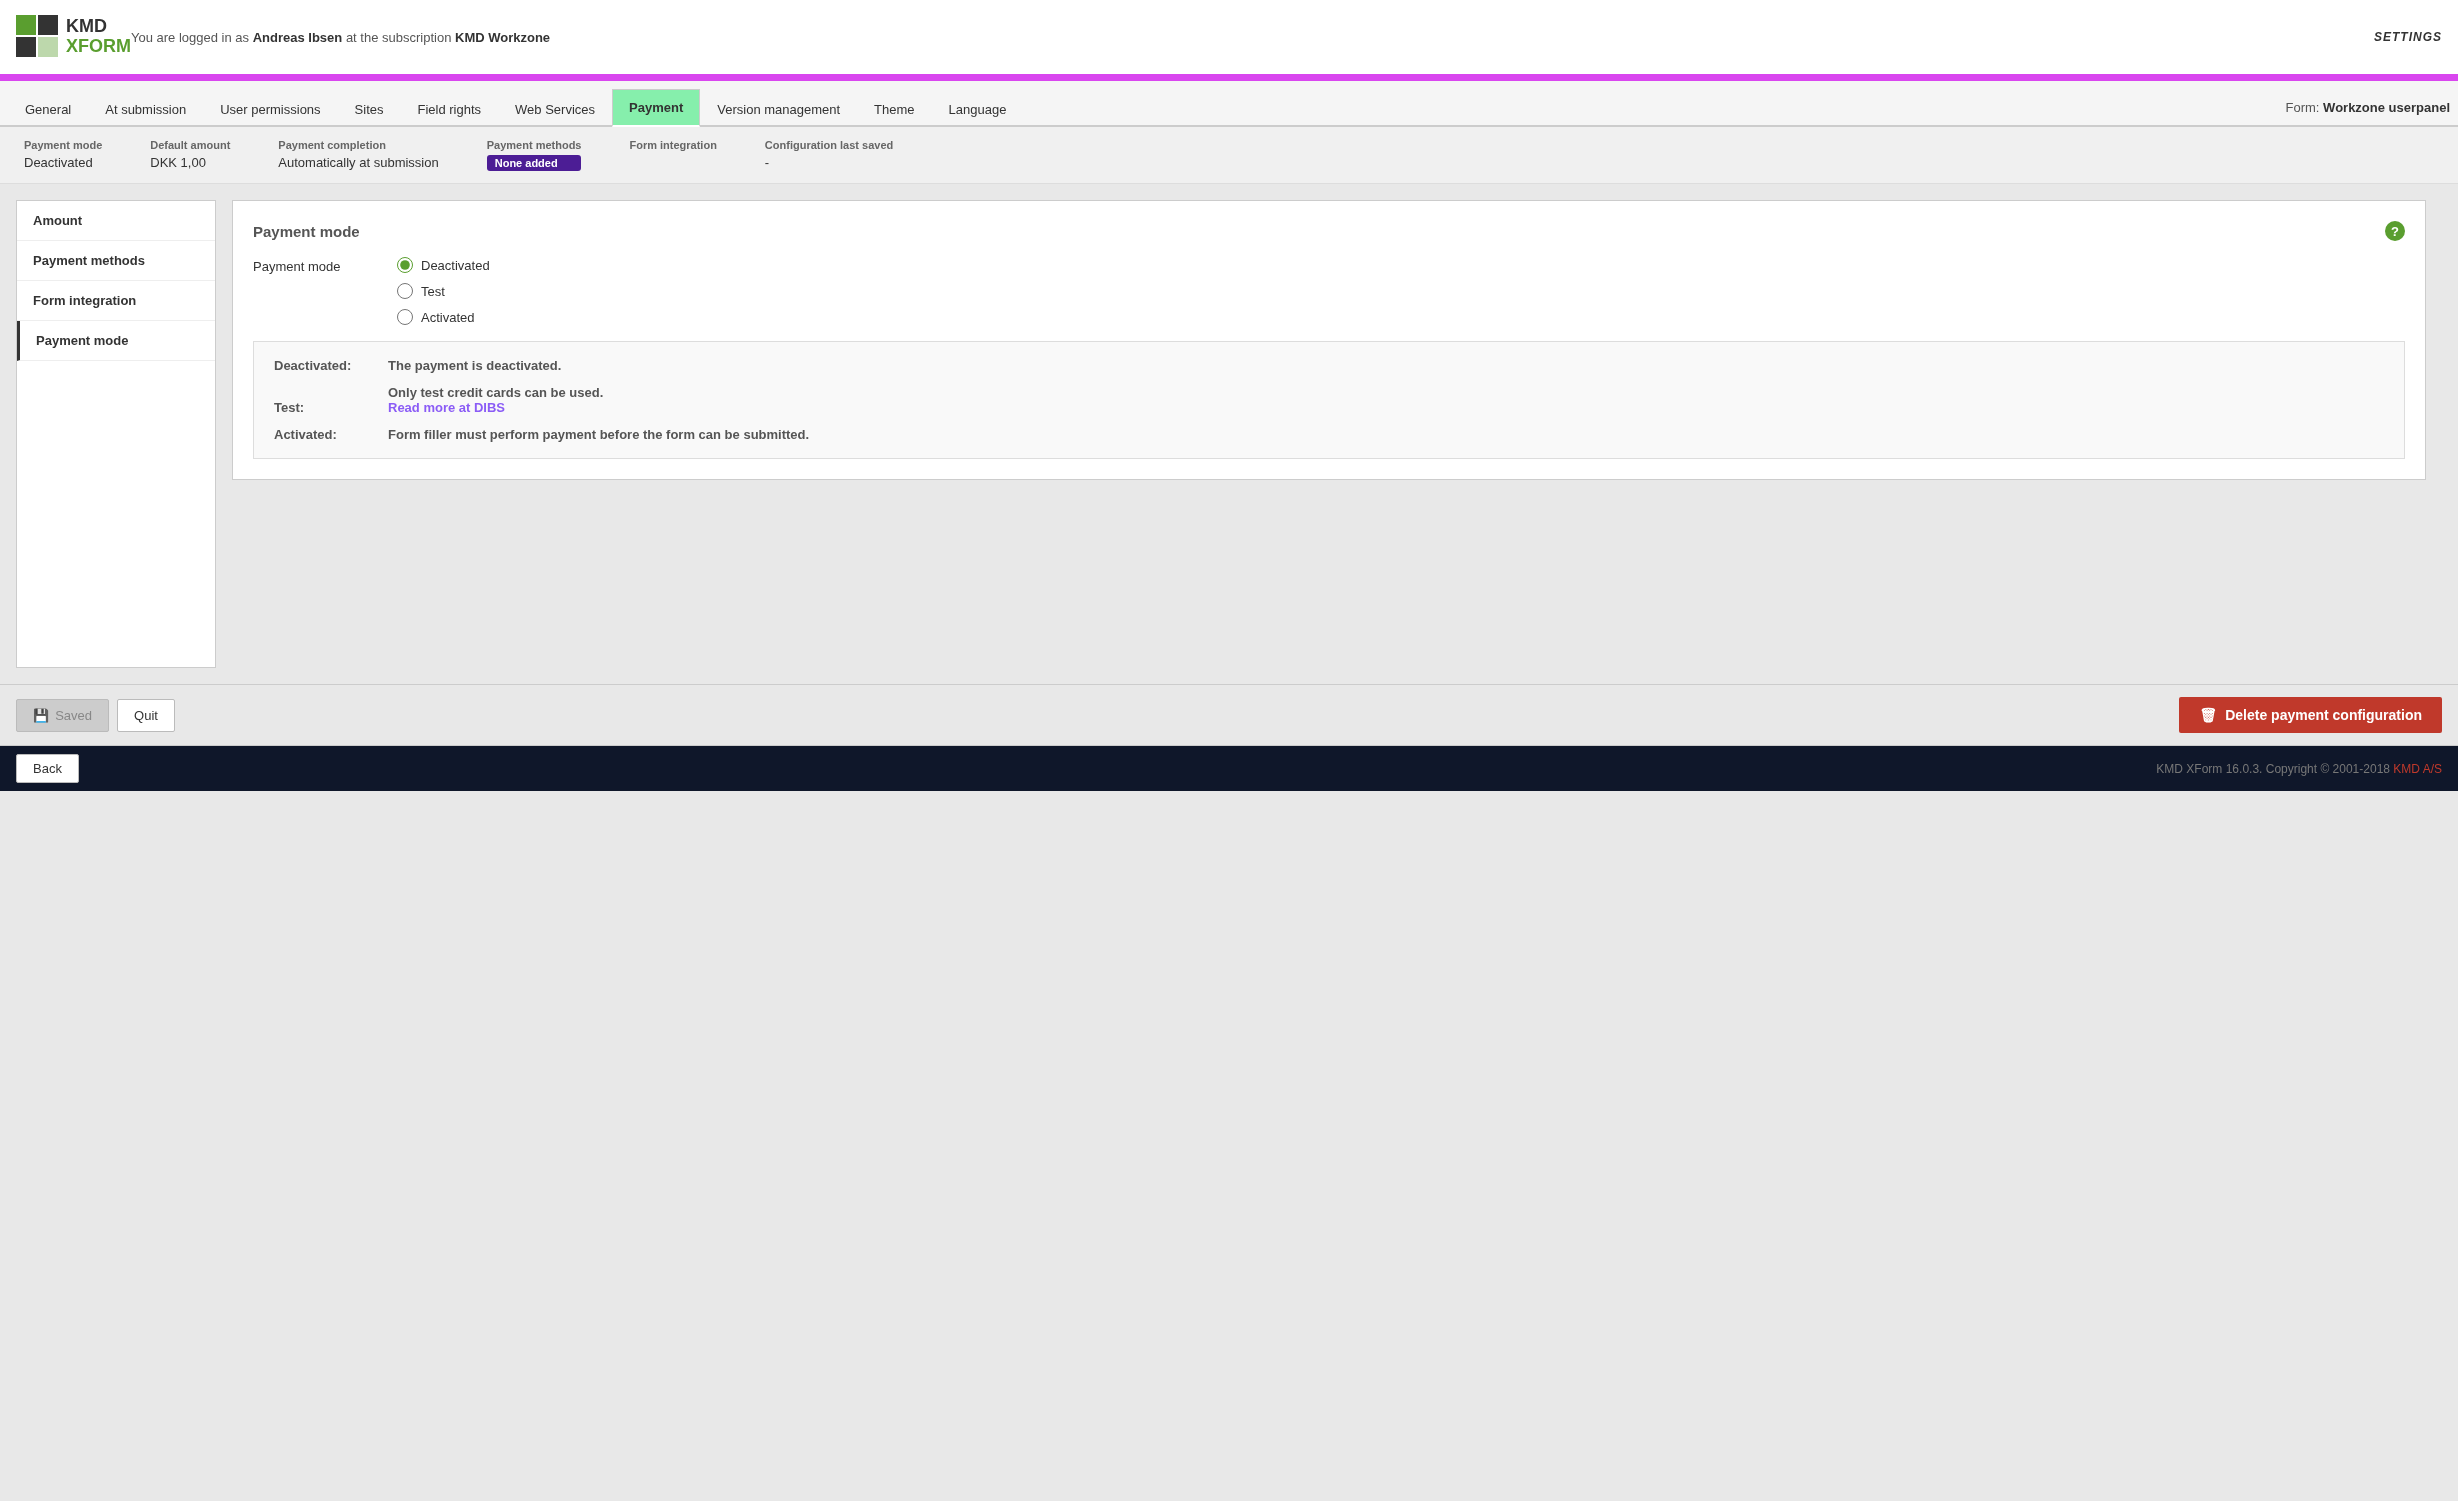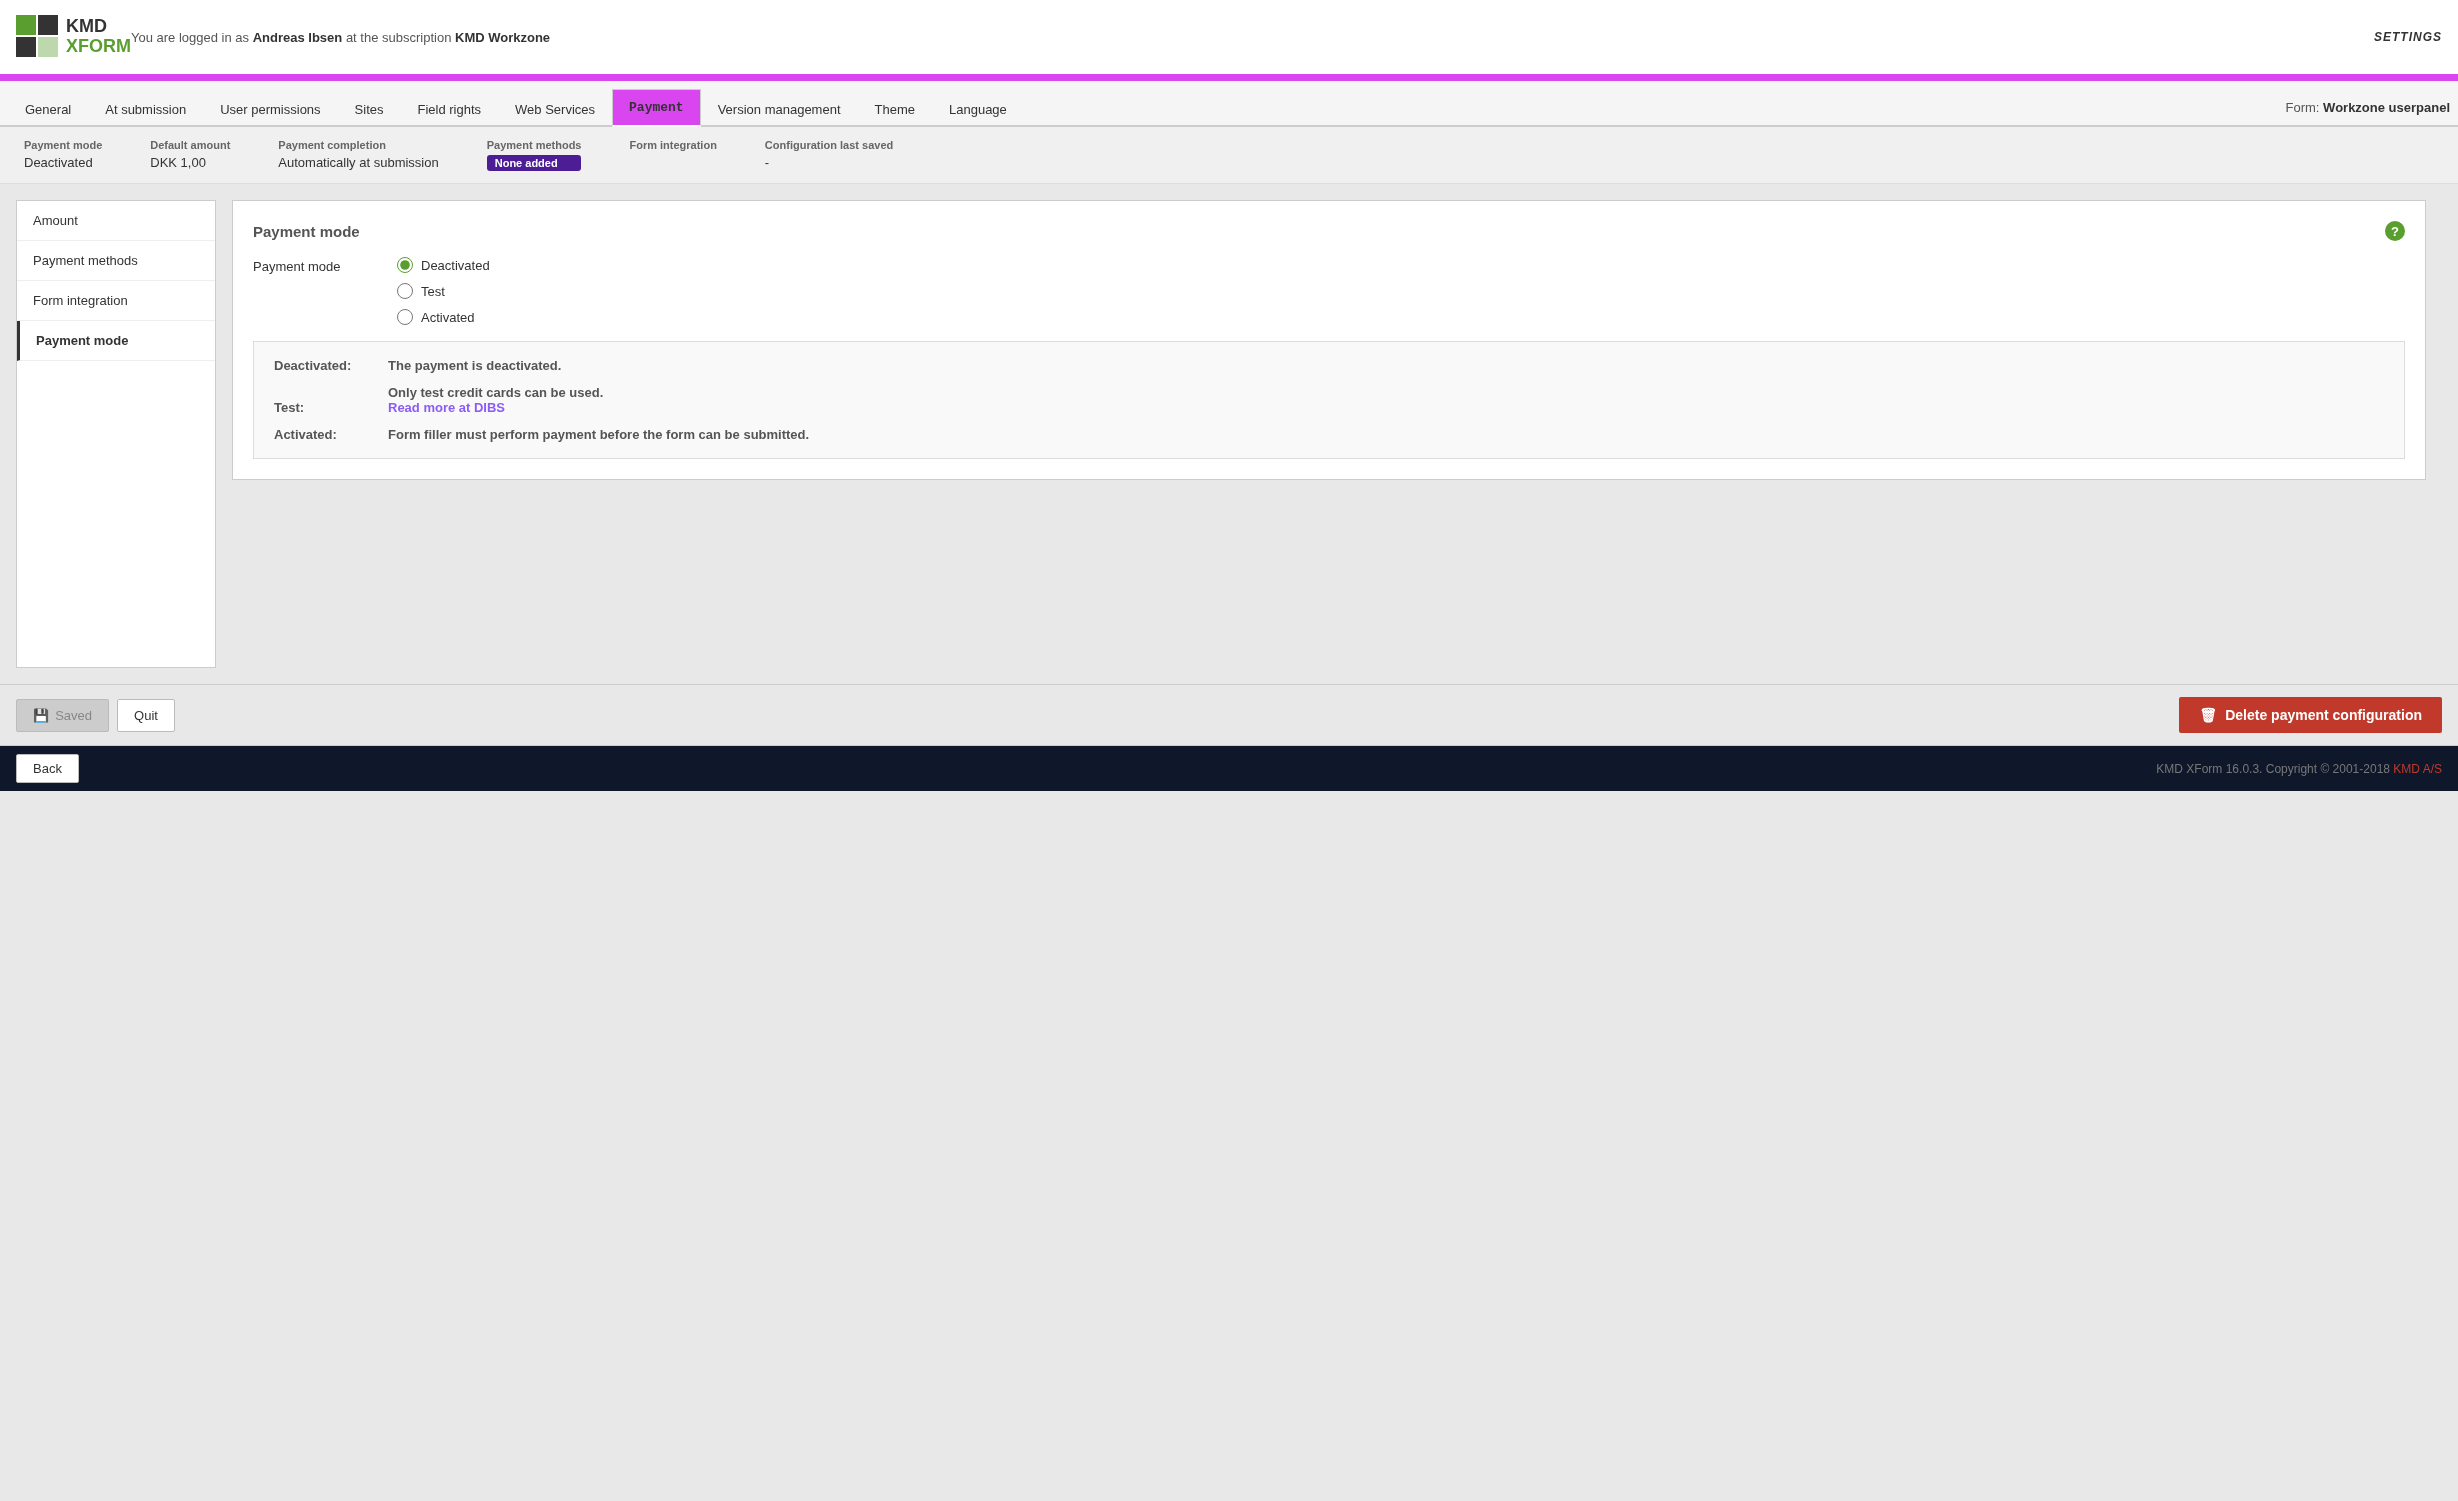--- a/index.html
+++ b/index.html
@@ -69,25 +69,24 @@
       cursor: pointer;
       border: 1px solid transparent;
       border-bottom: none;
       font-size: 13px;
       color: #333;
       background: transparent;
       margin-bottom: -2px;
       white-space: nowrap;
     }
     .tab.active {
-      background: #d946ef;
+      background: #86efac;
       border-color: #ccc;
       border-bottom: 2px solid #fff;
       font-weight: bold;
-      font-family: Liberation Mono, monospace;
     }
     .tabs-form-label {
       margin-left: auto;
       font-size: 13px;
       color: #555;
       padding-bottom: 10px;
       white-space: nowrap;
     }
     .tabs-form-label strong { color: #333; }
 
@@ -126,20 +125,21 @@
       background: #fff;
       border: 1px solid #ccc;
       flex-shrink: 0;
     }
     .sidebar-item {
       padding: 12px 16px;
       cursor: pointer;
       border-bottom: 1px solid #eee;
       font-size: 13px;
       color: #333;
+      font-weight: bold;
     }
     .sidebar-item.active {
       background: #fff;
       border-left: 3px solid #333;
       font-weight: bold;
     }
 
     
     .center-panel {
       flex: 1;

